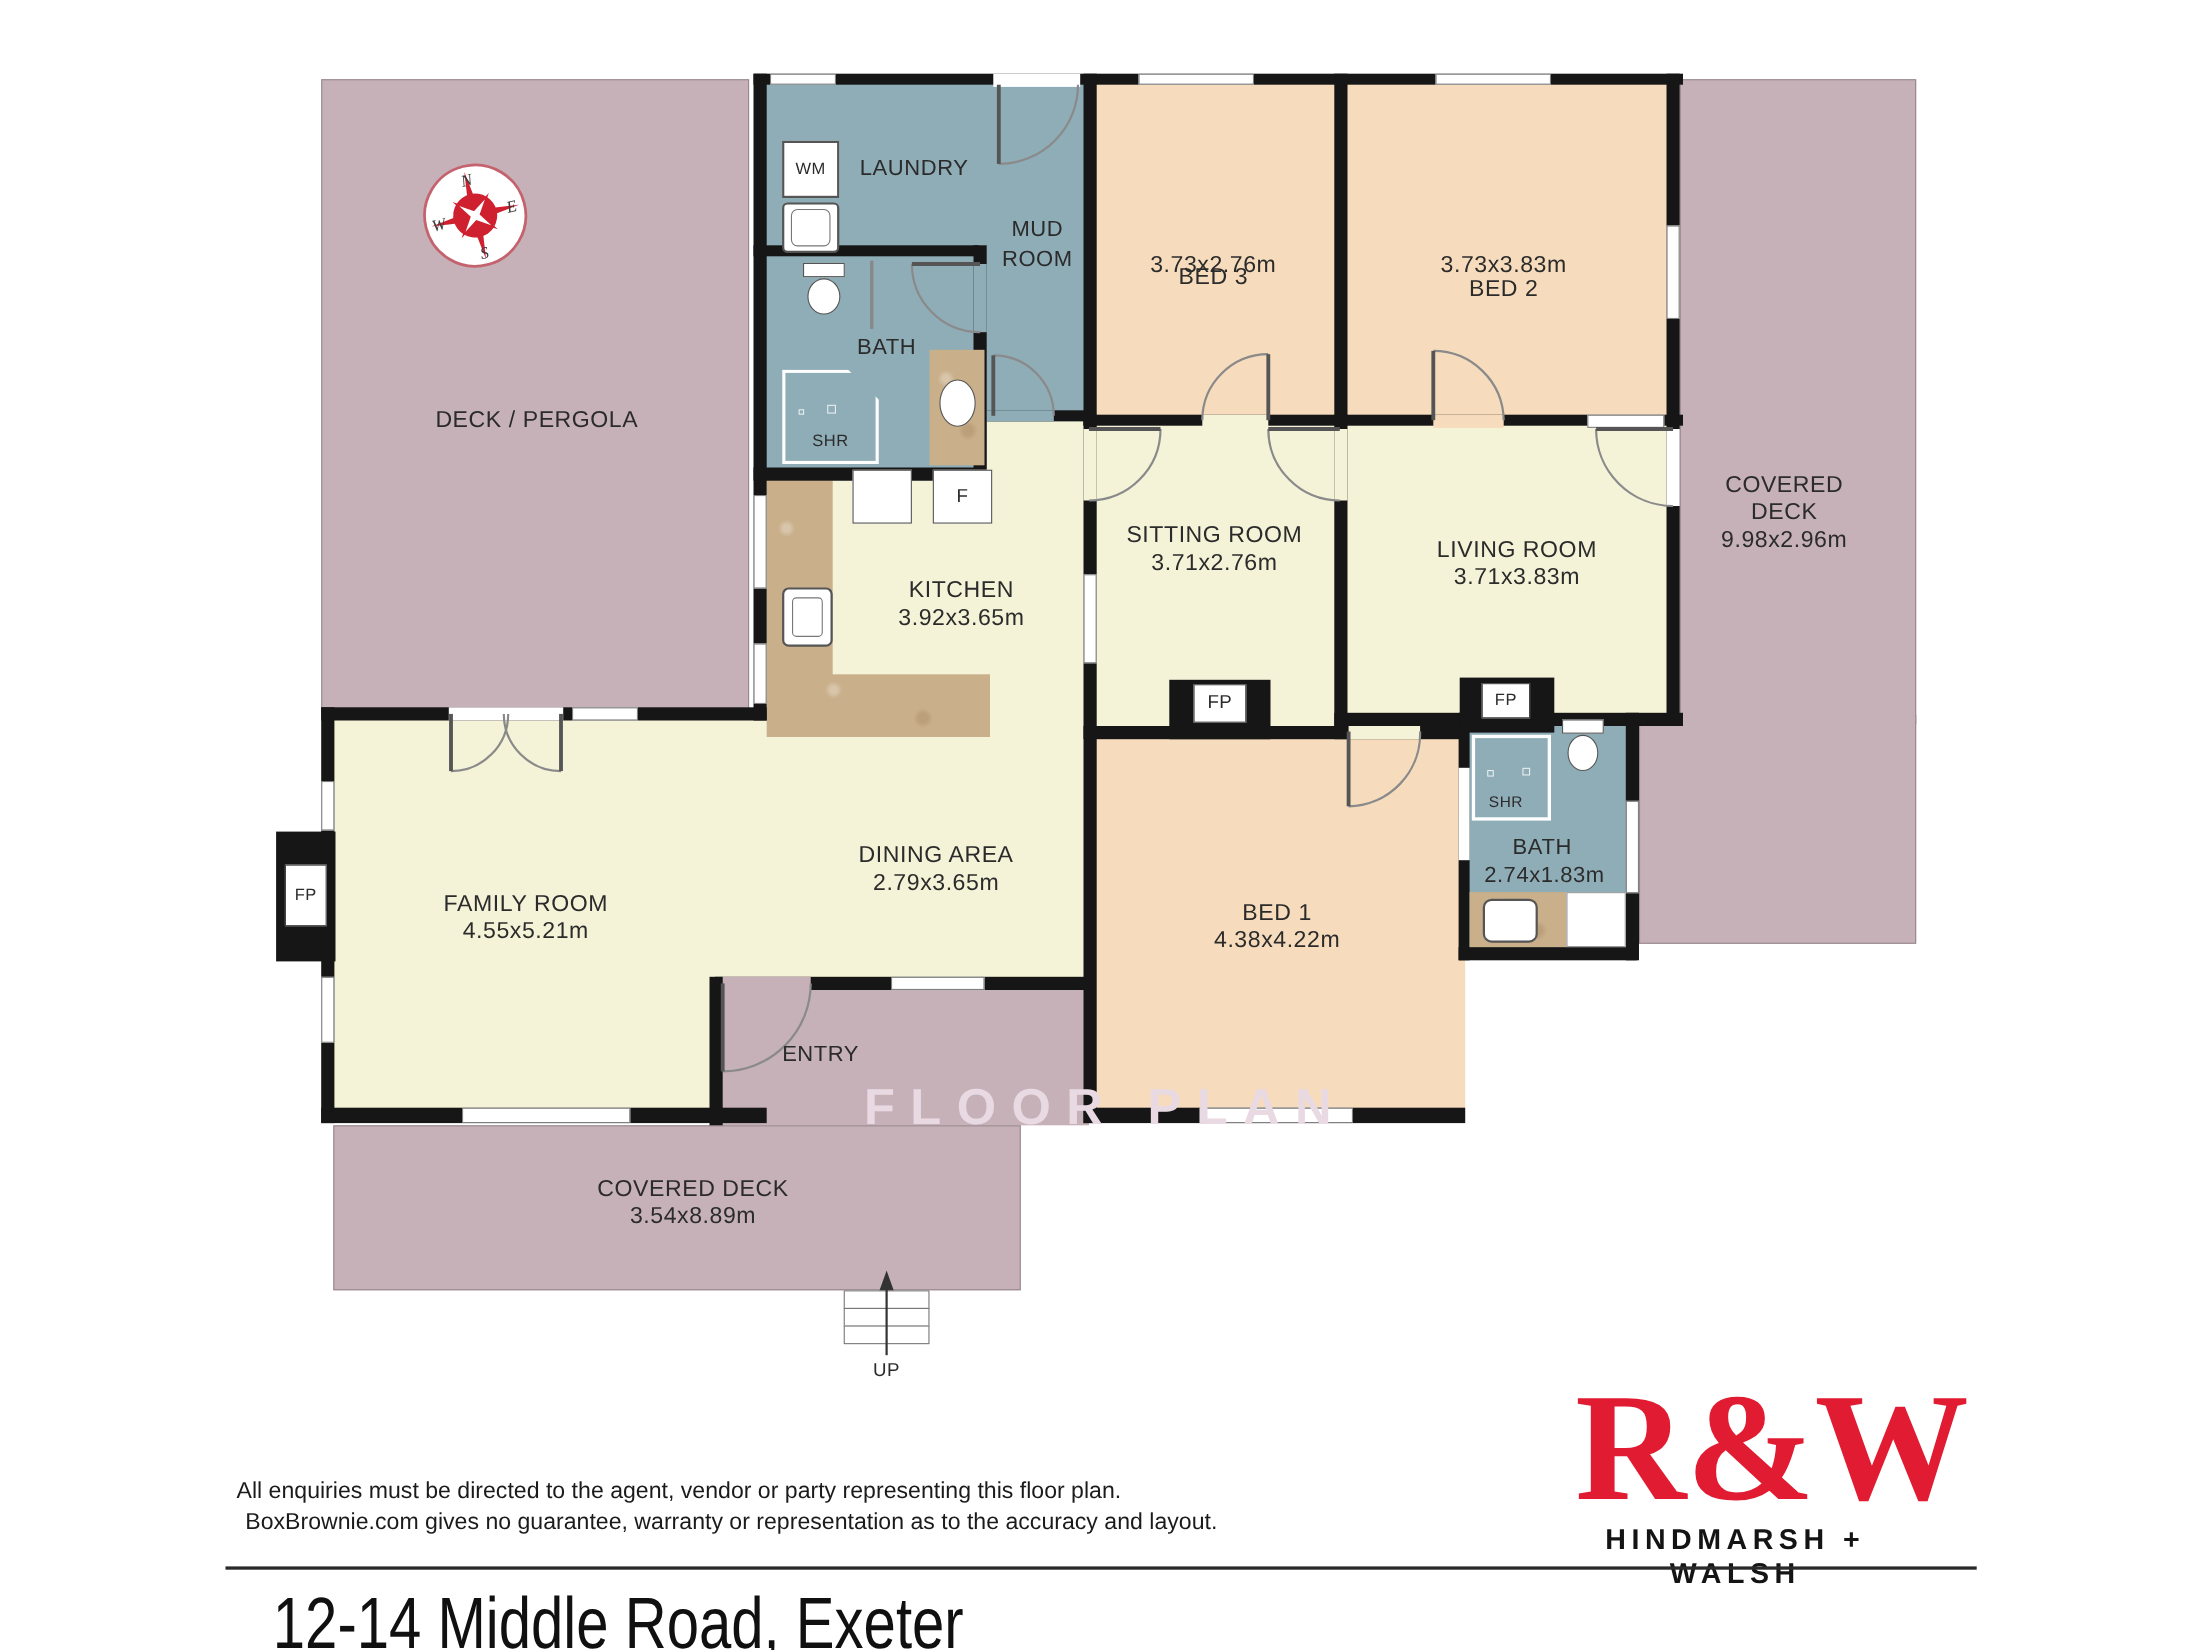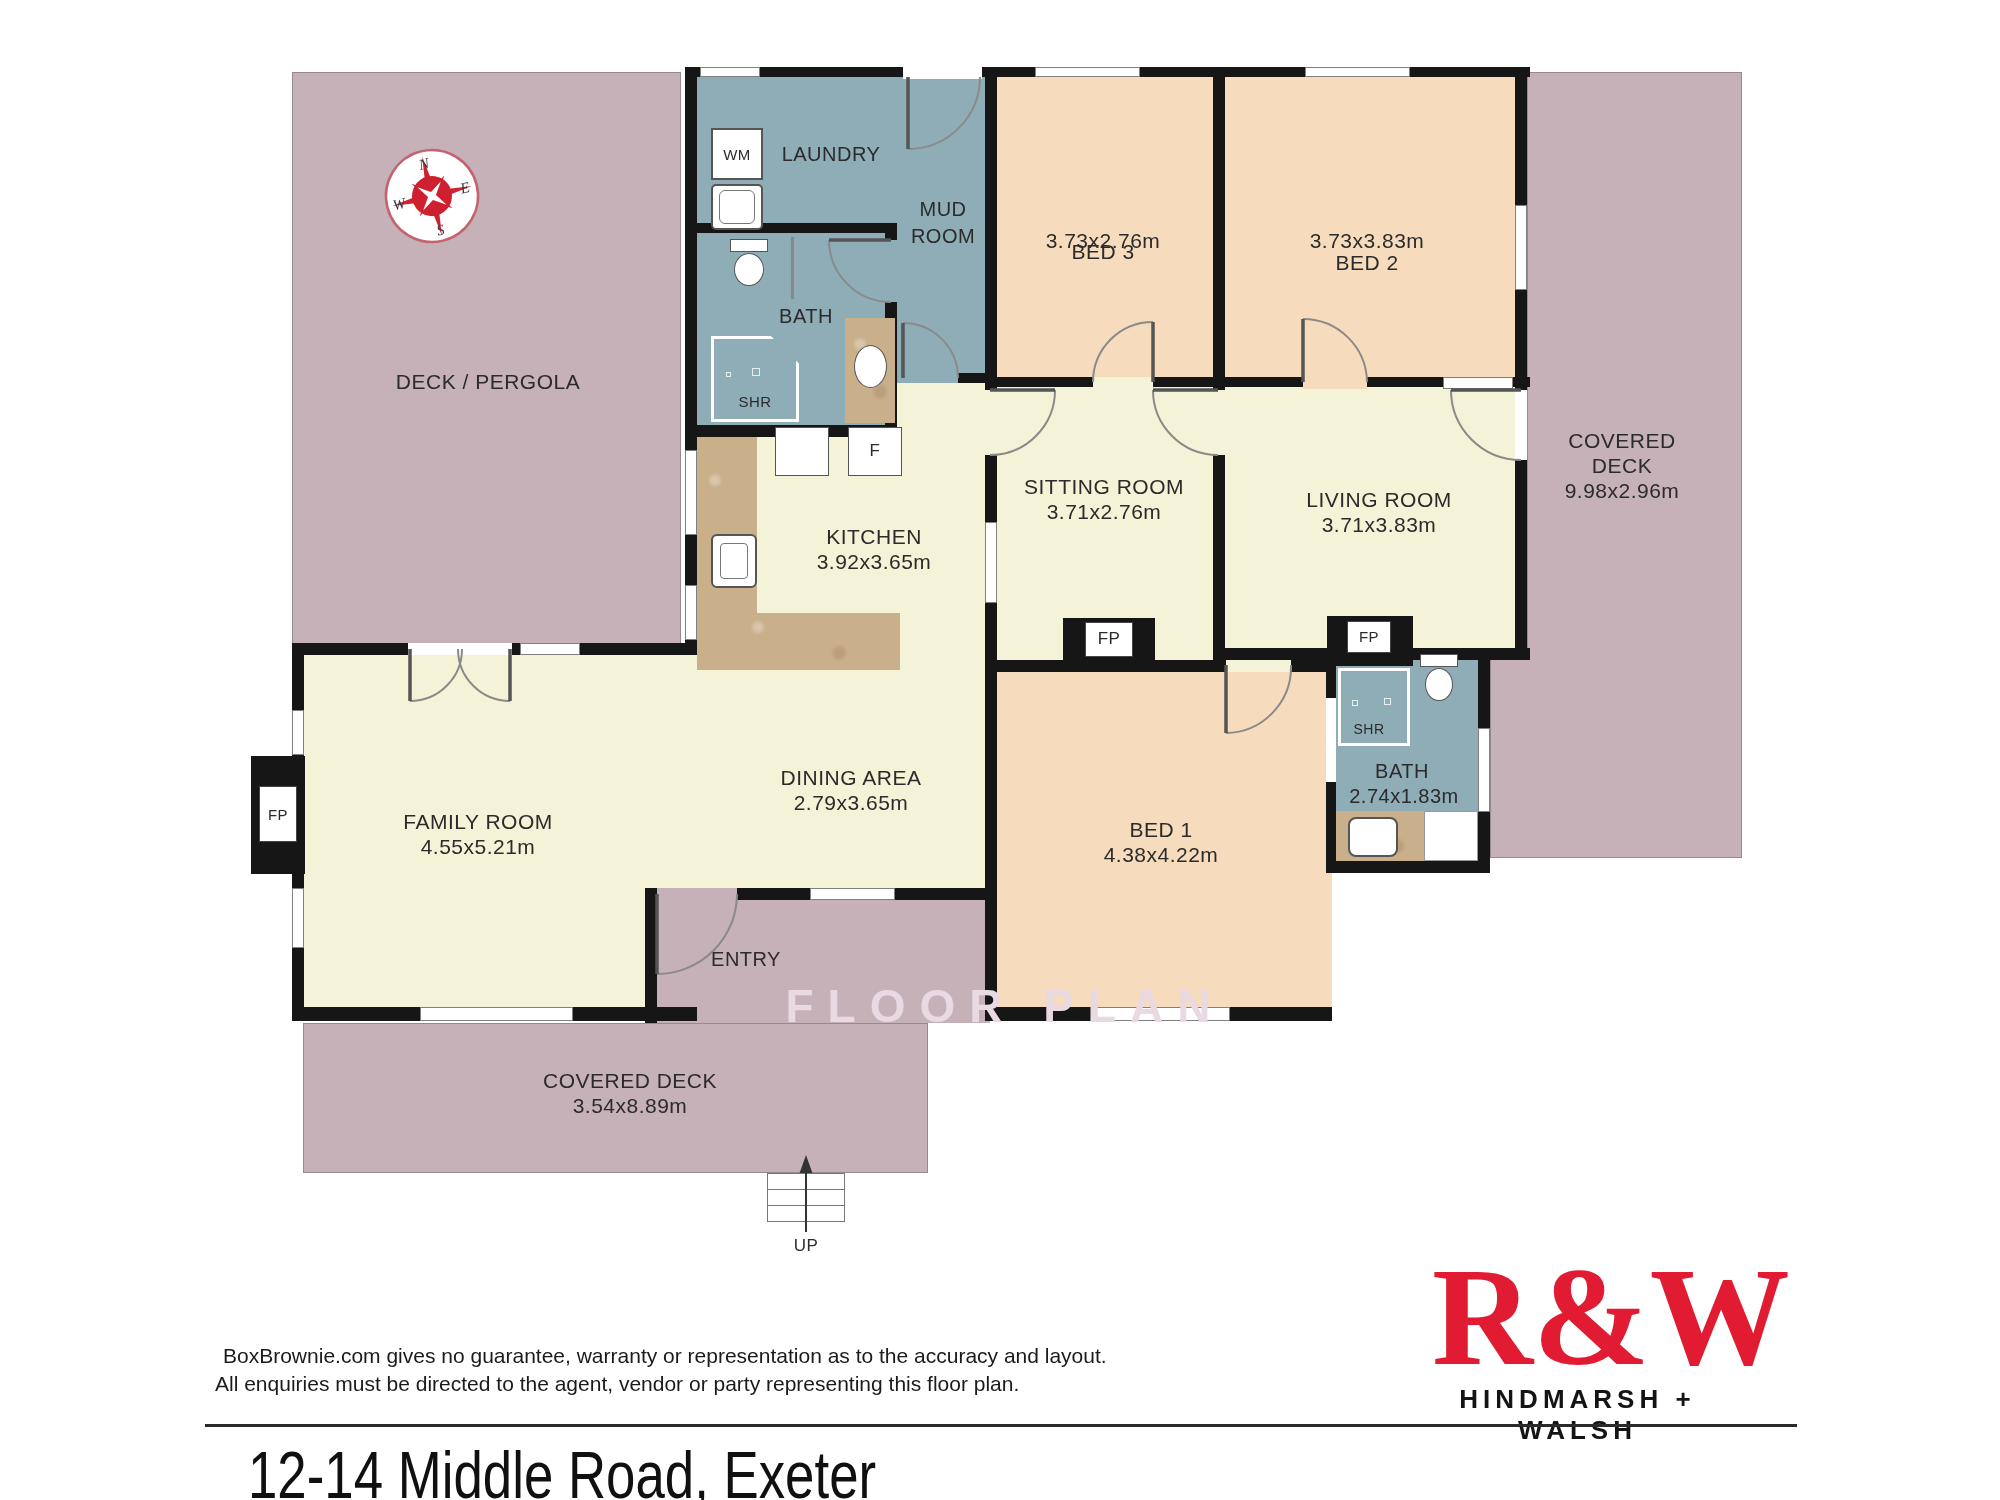--- a/index.html
+++ b/index.html
@@ -251,19 +251,19 @@
 <div class="lbl s17" style="left:806px;top:1246px;">UP</div>
 <div class="lbl s15" style="left:737px;top:154px;">WM</div>
 <div class="lbl s17" style="left:875px;top:451px;">F</div>
 <div class="lbl s15" style="left:278px;top:814px;">FP</div>
 <div class="lbl s17" style="left:1109px;top:639px;">FP</div>
 <div class="lbl s15" style="left:1369px;top:636px;">FP</div>
 
 <div class="watermark">FLOOR PLAN</div>
 
 <div class="disc">
+  <div>All enquiries must be directed to the agent, vendor or party representing this floor plan.</div>
   <div style="padding-left:8px;">BoxBrownie.com gives no guarantee, warranty or representation as to the accuracy and layout.</div>
-  <div>All enquiries must be directed to the agent, vendor or party representing this floor plan.</div>
 </div>
 <div class="logo-rw">R&amp;W</div>
 <div class="logo-sub">HINDMARSH + WALSH</div>
 <div class="rule"></div>
 <div class="address"><span>12-14 Middle Road, Exeter</span></div>
 
 </body></html>

